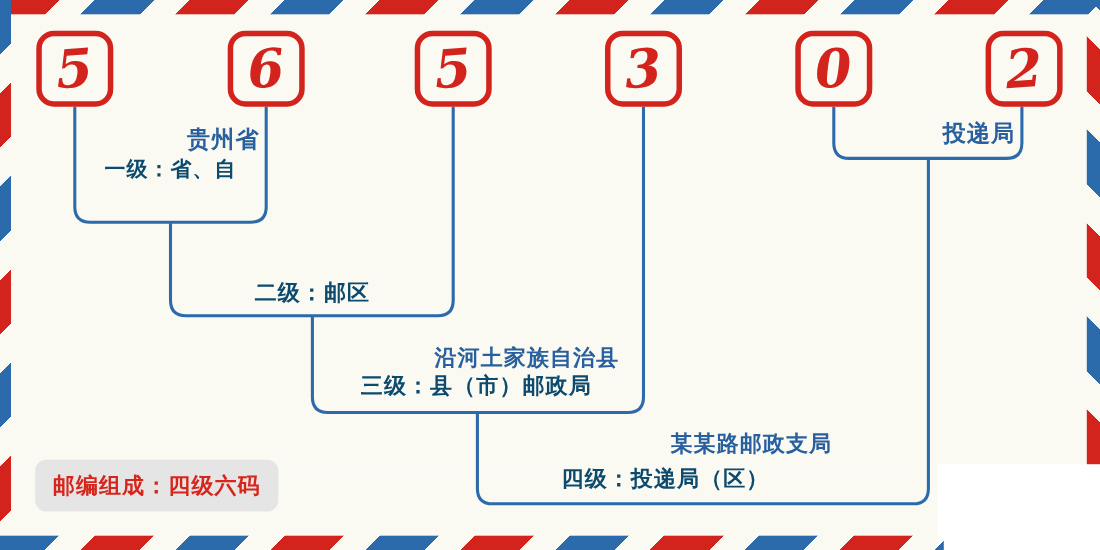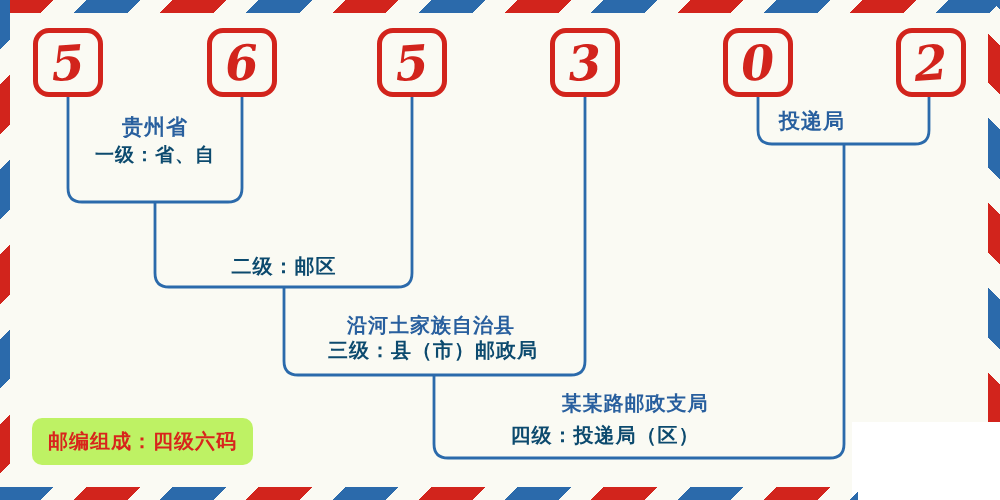--- a/index.html
+++ b/index.html
@@ -56,29 +56,29 @@
     font-style: italic; font-weight: bold;
     font-size: 48px; line-height: 1; color: #d2241c;
     transform: rotate(-4deg);
   }
 
   .label {
     position: absolute; transform: translateX(-50%);
     white-space: nowrap; font-weight: bold; letter-spacing: 1px;
     line-height: 1.2;
   }
-  .label.blue { color: #285f9e; }
+  .label.blue { color: #285f9e; margin-left: 48px; }
   .label.red  { color: #0c4a6e; }
   .fs21 { font-size: 21px; }
   .fs20 { font-size: 20px; }
   .fs19 { font-size: 19px; }
 
   .badge {
     position: absolute; left: 32px; top: 418px;
-    background: #bef264; border-radius: 10px;
+    background: #e5e5e5; border-radius: 10px;
     padding: 10px 16px;
     font-size: 20px; font-weight: bold; letter-spacing: 1px;
     color: #d8251c;
   }
 </style>
 </head>
 <body>
 
 <div class="stage">
 
@@ -121,19 +121,19 @@
   <div class="label red fs19" style="left:155px; top:143px">一级：省、自</div>
 
   <div class="label blue fs20" style="left:431px; top:313px">沿河土家族自治县</div>
 
   <div class="label red fs20" style="left:284px; top:254px">二级：邮区</div>
   <div class="label red fs20" style="left:433px; top:338px">三级：县（市）邮政局</div>
 
   <div class="label blue fs20" style="left:635px; top:391px">某某路邮政支局</div>
   <div class="label red fs20" style="left:605px; top:423px">四级：投递局（区）</div>
 
-  <div class="label blue fs21" style="left:812px; top:109px">投递局</div>
+  <div class="label blue fs21" style="left:842px; top:109px">投递局</div>
 
   <div class="badge">
     <span>邮编组成：四级六码</span>
   </div>
 
 </div>
 
 </body></html>

